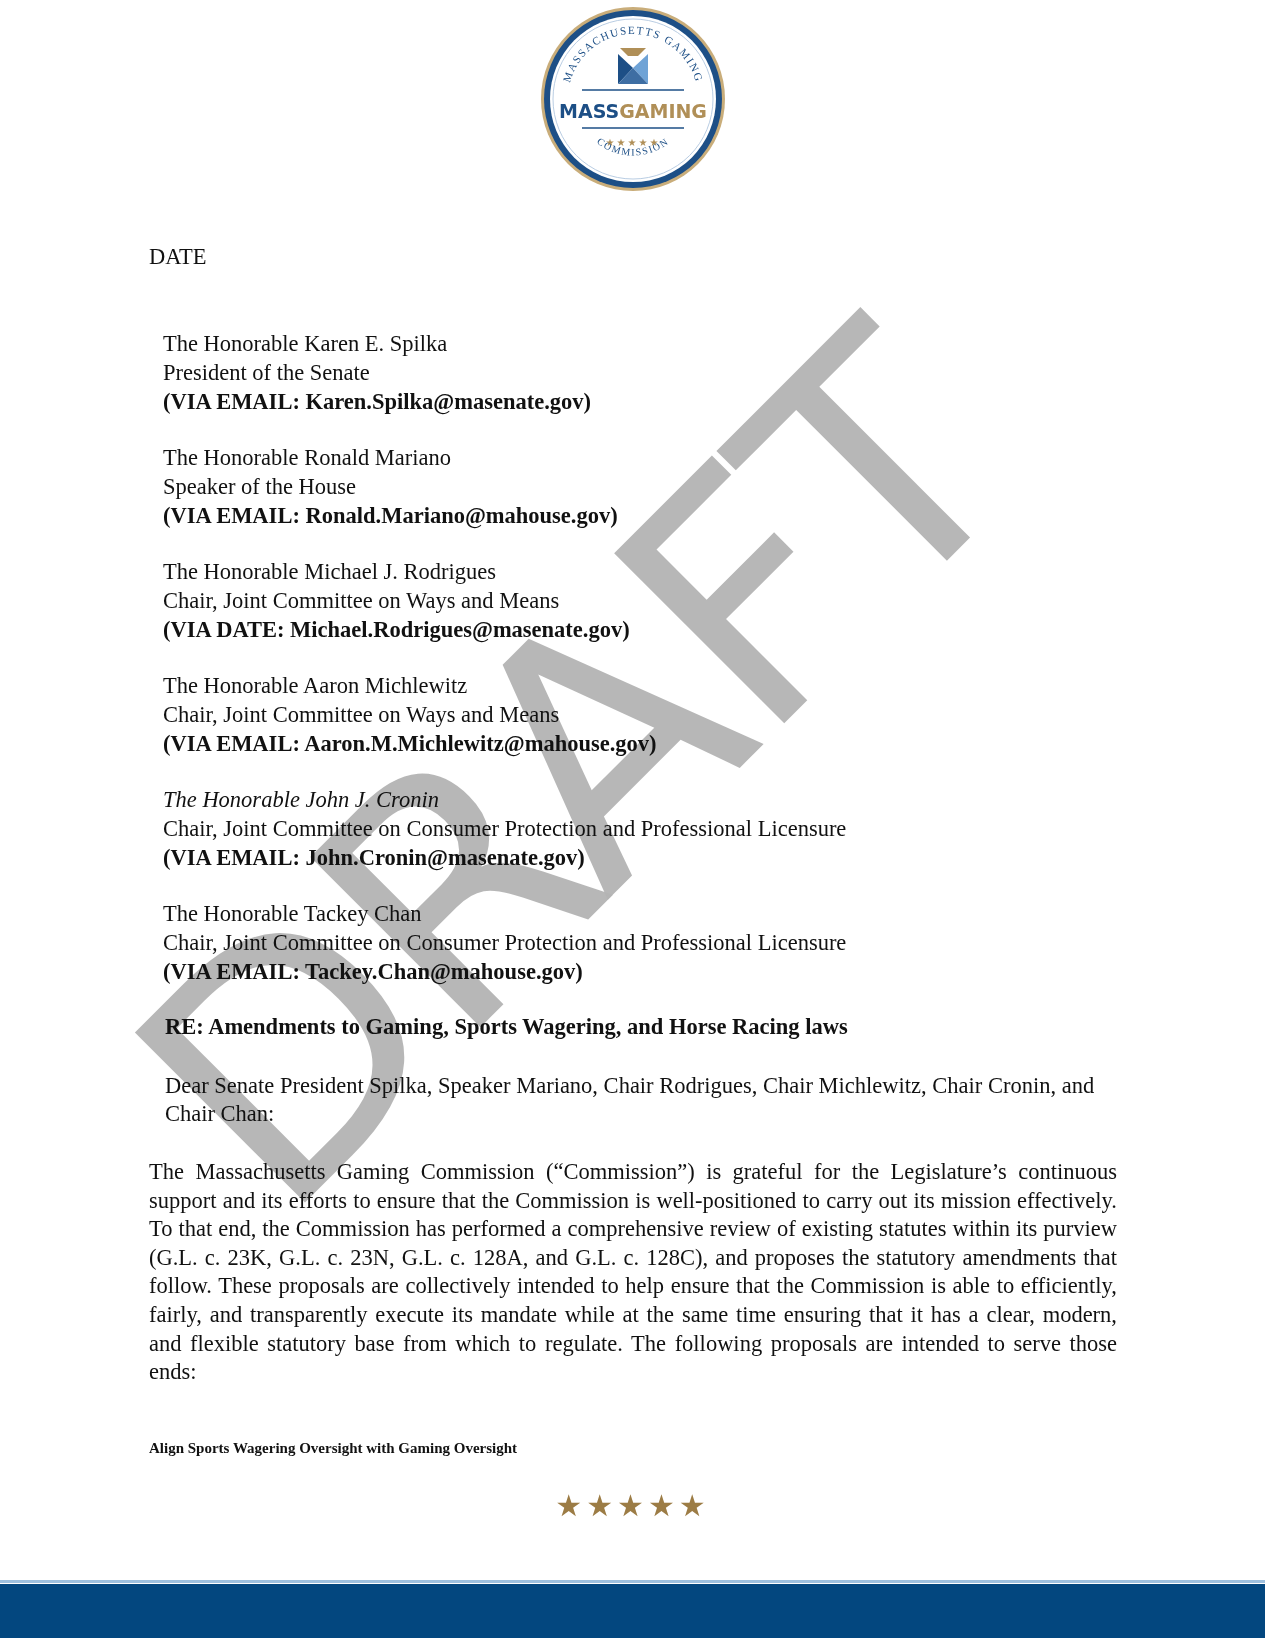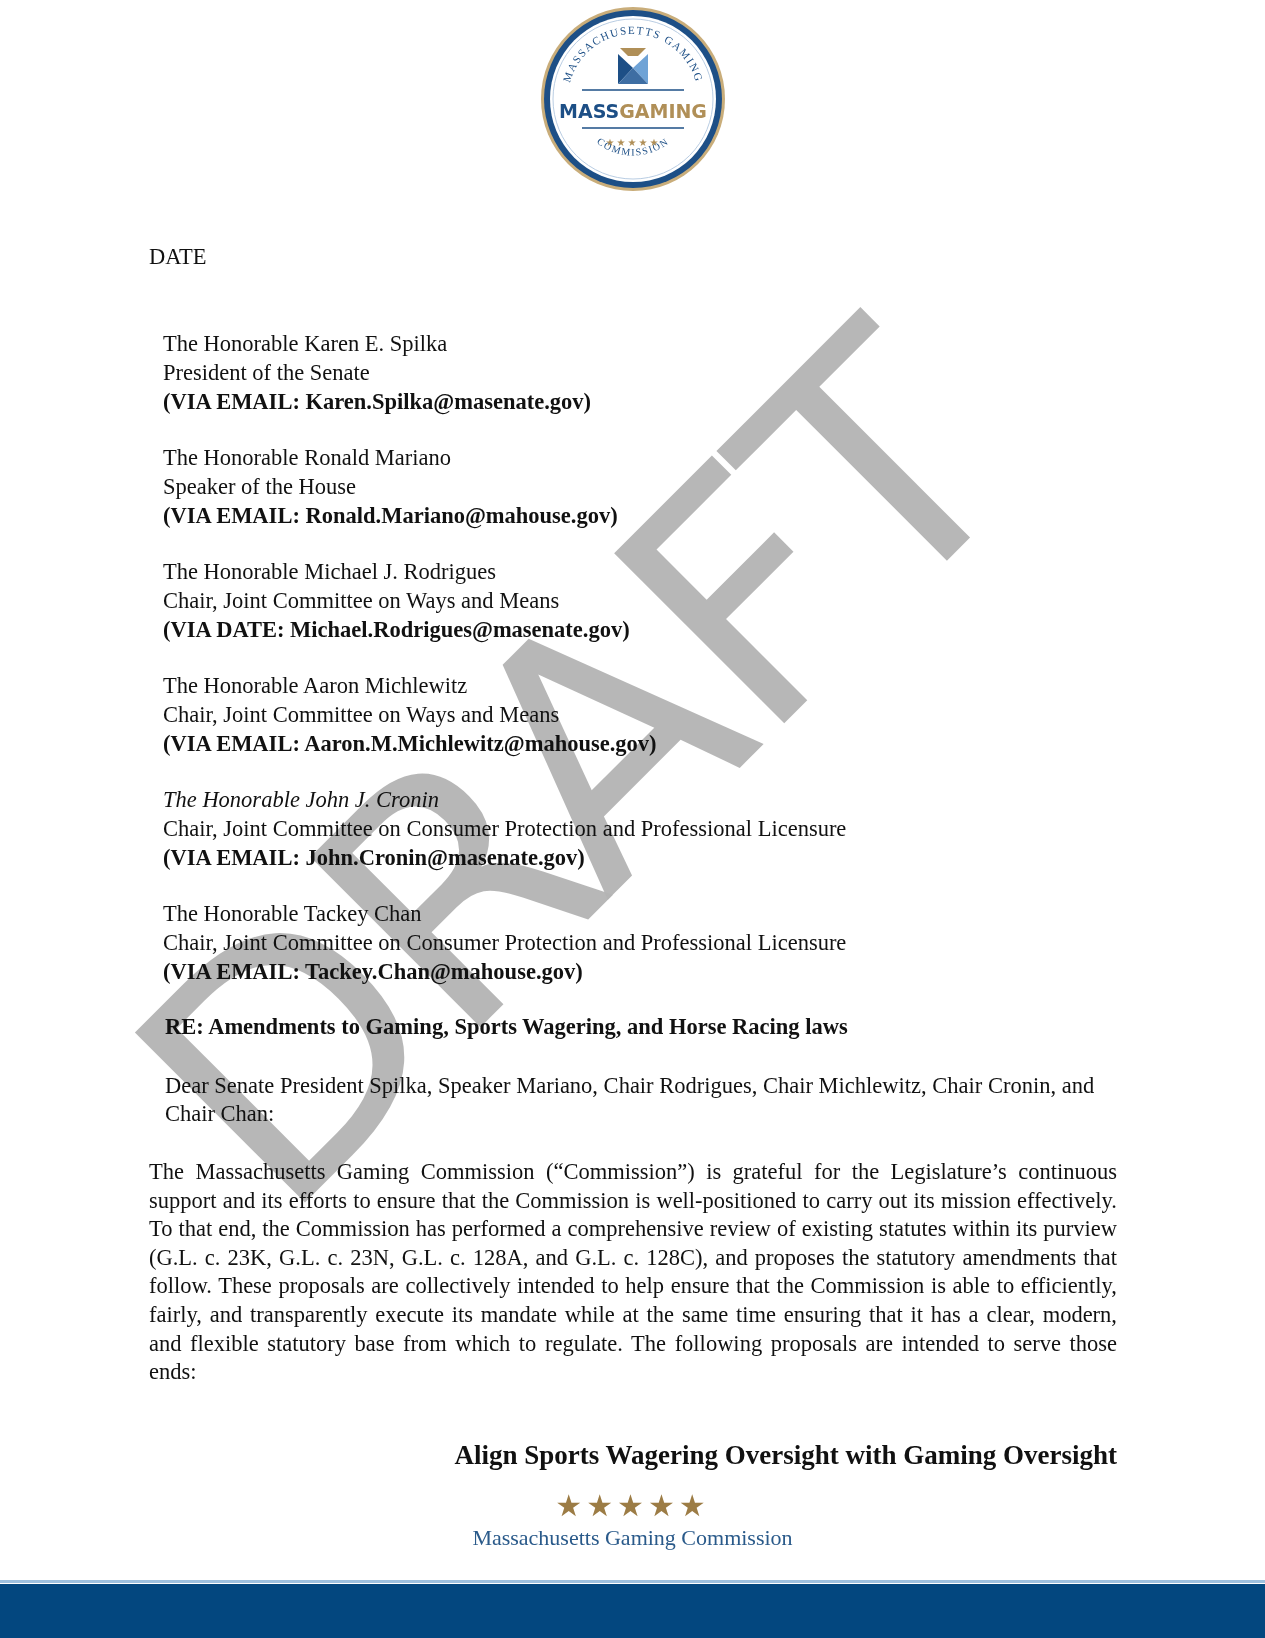--- a/index.html
+++ b/index.html
@@ -8,21 +8,21 @@
   .logo { position:absolute; left:538px; top:4px; width:190px; height:190px; }
   .watermark { position:absolute; left:0; top:0; width:1265px; height:1638px; z-index:1; pointer-events:none; }
   .content { position:absolute; left:149px; top:0; width:968px; z-index:2; }
   .line { position:absolute; left:0; font-size:22.5px; line-height:29px; white-space:nowrap;margin-left:14px; }
   .bold { font-weight:bold; }
   .block { position:absolute; left:0; }
   .date { position:absolute; top:244px; left:0; font-size:22.5px; }
   .re { position:absolute; top:1014px; left:0; font-size:22.5px; font-weight:bold;margin-left:16px; }
   .salutation { position:absolute; top:1072px; left:16px; width:968px; font-size:22.5px; line-height:28px; }
   .para { position:absolute; top:1158px; left:0; width:968px; font-size:22.5px; line-height:28.6px; text-align:justify; }
-  .section-heading { position:absolute; top:1440px; left:0; width:968px; text-align:right; font-size:27px; font-weight:bold; }
+  .section-heading { position:absolute; top:1440px; left:0; width:968px; text-align:left; font-size:15px; font-weight:bold; }
   .footer { position:absolute; left:0; top:1490px; width:1265px; z-index:2; text-align:center; }
   .stars { color:#9c7c45; font-size:30px; letter-spacing:4px; line-height:32px; font-family:"DejaVu Sans", sans-serif; }
   .org { color:#2a5a8a; font-size:22px; margin-top:2px; line-height:28px; }
   .address { color:#2a5a8a; font-size:18.5px; margin-top:4px; line-height:24px; letter-spacing:-0.3px; }
   .address .sep { color:#2a5a8a; padding:0 4px; }
   .address .web { color:#4f86bd; }
   .rule-thin { position:absolute; left:0; top:1580px; width:1265px; height:3px; background:#9fc1df; z-index:2; }
   .band { position:absolute; left:0; top:1584px; width:1265px; height:54px; background:#03477f; z-index:2; }
 </style>
 </head>
@@ -102,16 +102,15 @@
   </div>
 
   <div class="re">RE: Amendments to Gaming, Sports Wagering, and Horse Racing laws</div>
   <div class="salutation">Dear Senate President Spilka, Speaker Mariano, Chair Rodrigues, Chair Michlewitz, Chair Cronin, and Chair Chan:</div>
   <div class="para">The Massachusetts Gaming Commission (“Commission”) is grateful for the Legislature’s continuous support and its efforts to ensure that the Commission is well-positioned to carry out its mission effectively. To that end, the Commission has performed a comprehensive review of existing statutes within its purview (G.L. c. 23K, G.L. c. 23N, G.L. c. 128A, and G.L. c. 128C), and proposes the statutory amendments that follow. These proposals are collectively intended to help ensure that the Commission is able to efficiently, fairly, and transparently execute its mandate while at the same time ensuring that it has a clear, modern, and flexible statutory base from which to regulate. The following proposals are intended to serve those ends:</div>
   <div class="section-heading">Align Sports Wagering Oversight with Gaming Oversight</div>
 </div>
 
 <div class="footer">
   <div class="stars">★★★★★</div>
-  <div class="org">Massachusetts Gaming Commission</div>
 </div>
 <div class="rule-thin"></div>
 <div class="band"></div>
 
 </body></html>

